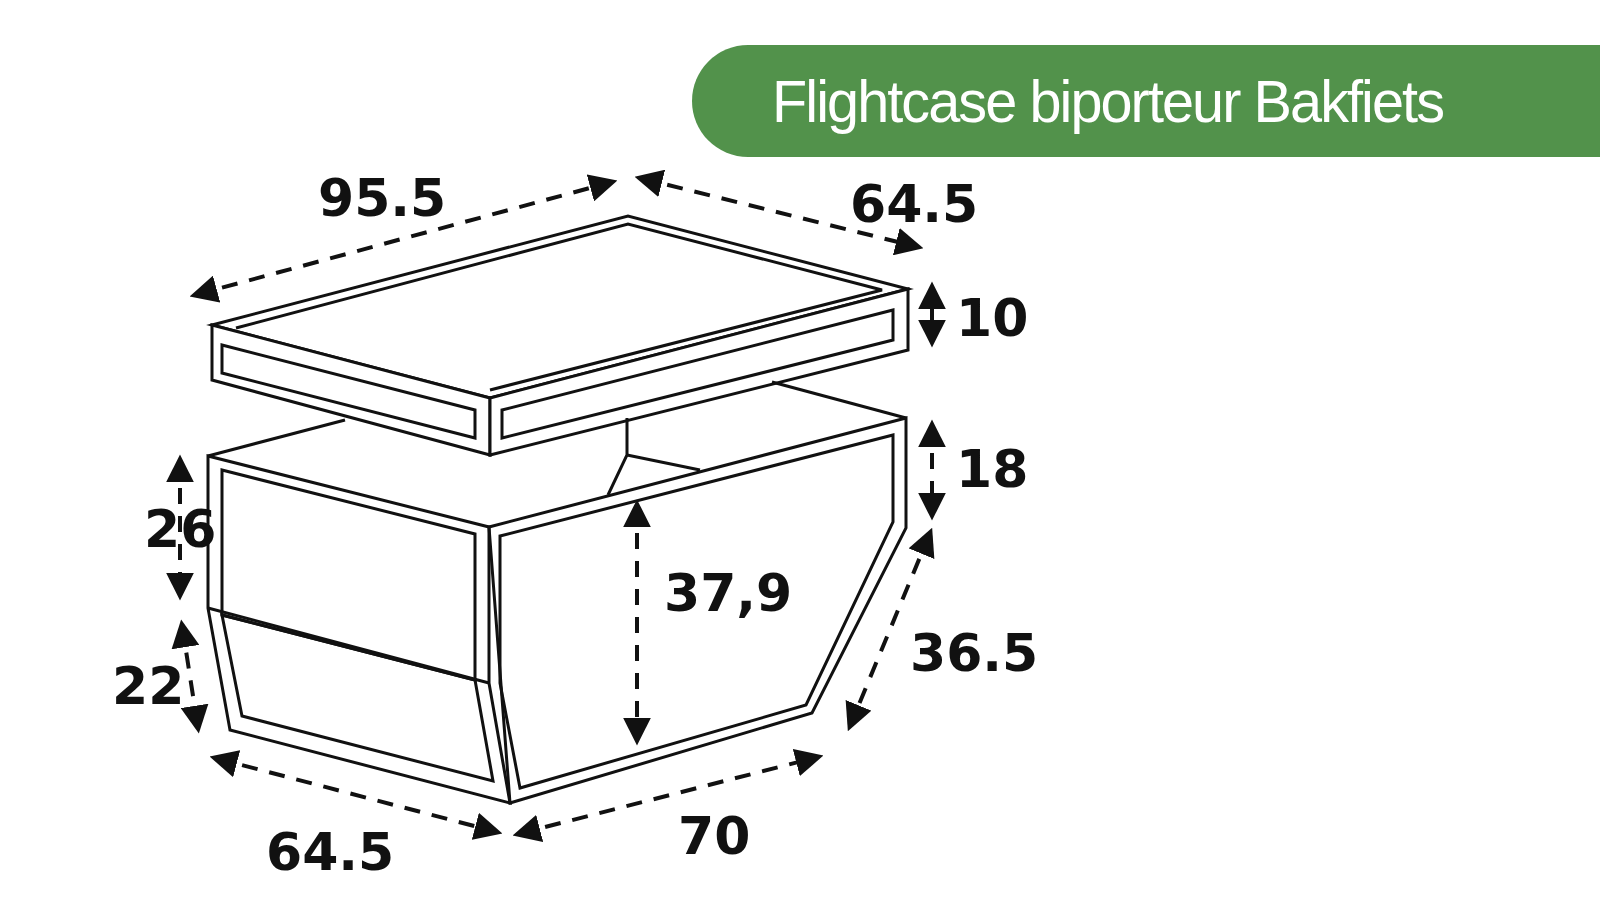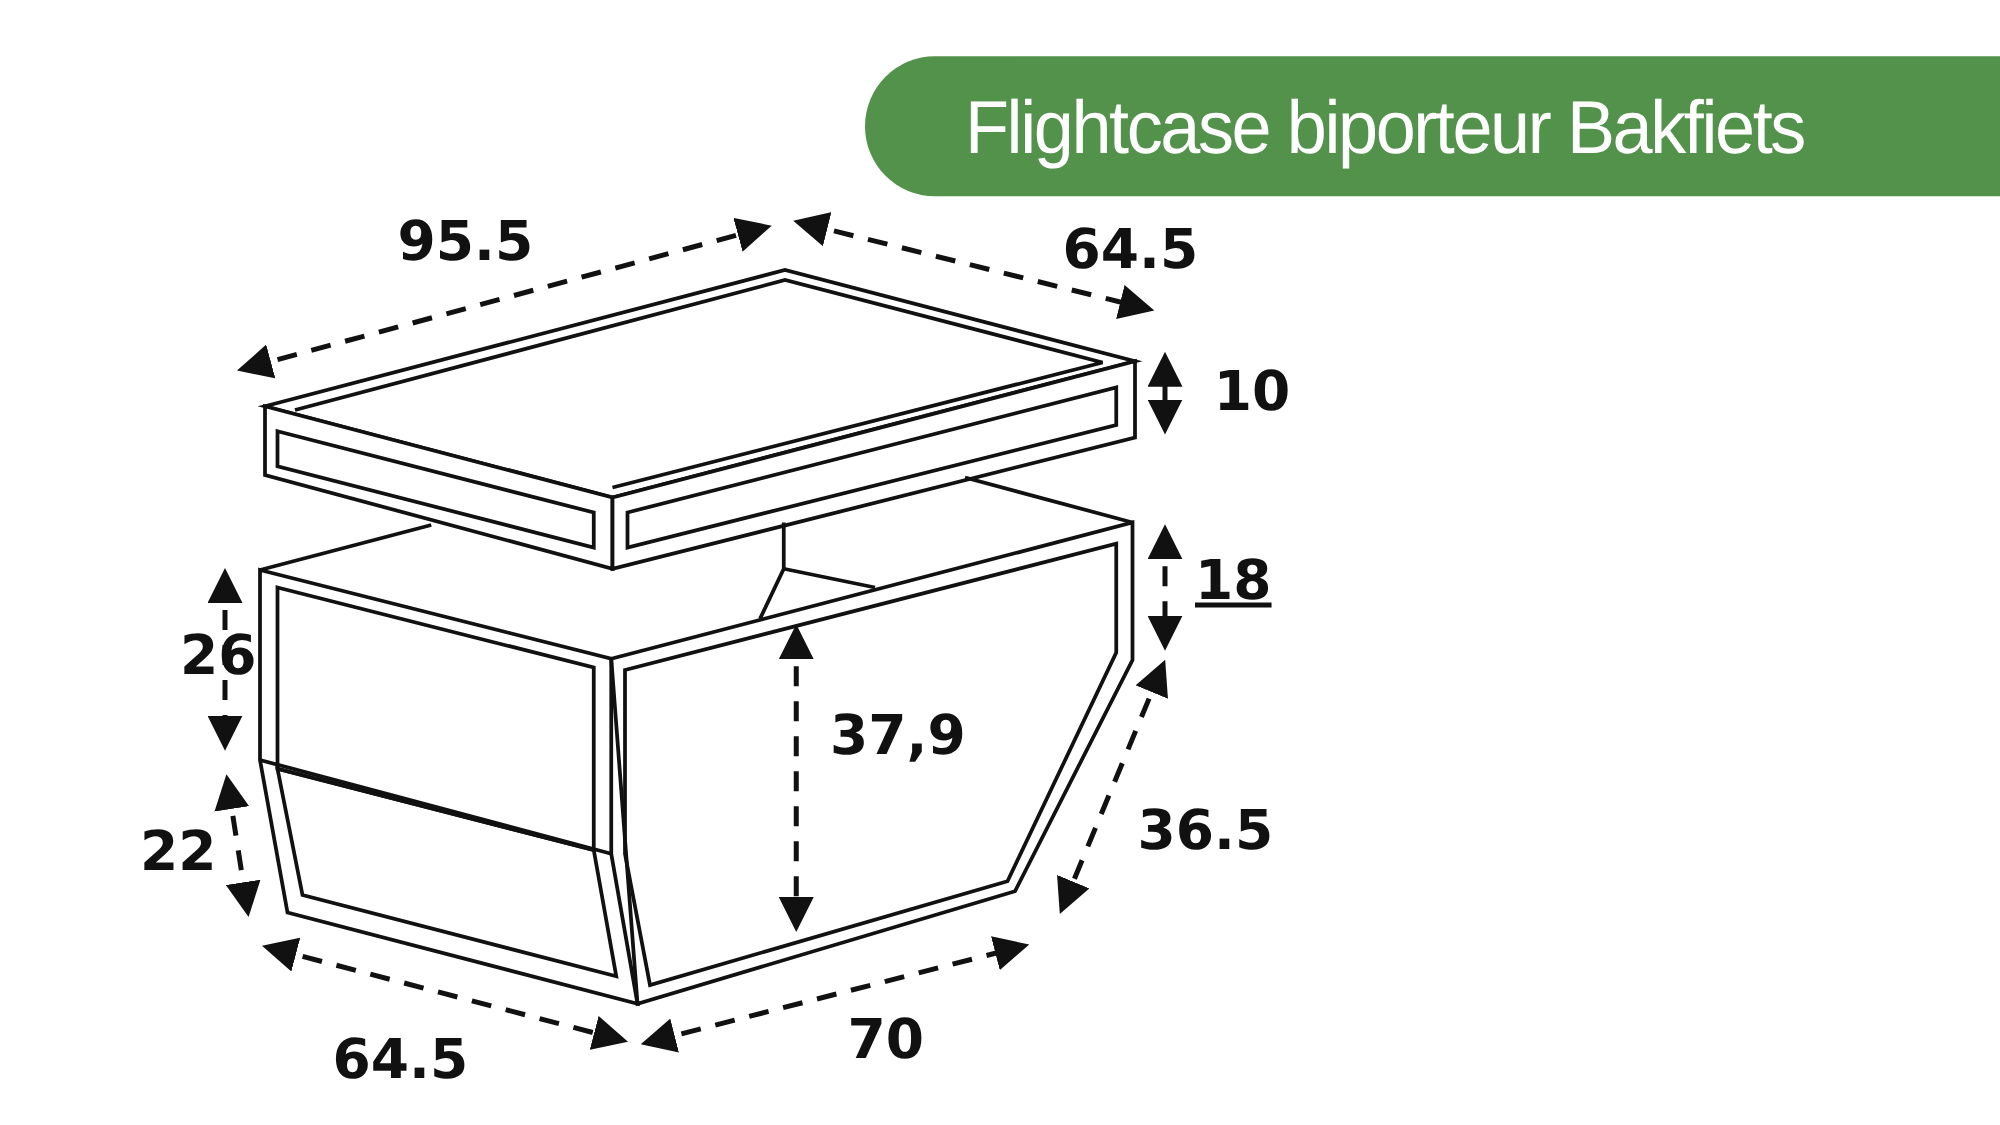--- a/index.html
+++ b/index.html
@@ -10,21 +10,21 @@
       display: flex; align-items: center; box-sizing: border-box; padding-left: 80px;
     }
     .banner-title {
       color: #ffffff; font-family: "Liberation Sans", sans-serif;
       font-size: 60px; letter-spacing: -2px; white-space: nowrap;
       transform: scaleX(0.96); transform-origin: left center;
     }
     svg.drawing { position: absolute; left: 0; top: 0; }
     .dim-label {
       position: absolute; font-family: "DejaVu Sans", sans-serif; font-weight: bold;
-      font-size: 44px; color: #111111; line-height: 1; white-space: nowrap;
+      font-size: 52px; color: #111111; line-height: 1; white-space: nowrap;
     }
   </style>
 </head>
 <body>
 
 <div class="canvas">
 
   <div class="banner">
     <span class="banner-title">Flightcase biporteur Bakfiets</span>
   </div>
@@ -69,22 +69,22 @@
       <line x1="637" y1="505" x2="637" y2="740" stroke-dasharray="16,12" marker-start="url(#arrow)" marker-end="url(#arrow)"></line>
       <line x1="180" y1="460" x2="180" y2="595" stroke-dasharray="16,12" marker-start="url(#arrow)" marker-end="url(#arrow)"></line>
       <line x1="182" y1="625" x2="198" y2="728" stroke-dasharray="16,12" marker-start="url(#arrow)" marker-end="url(#arrow)"></line>
       <line x1="215" y1="758" x2="497" y2="832" stroke-dasharray="16,12" marker-start="url(#arrow)" marker-end="url(#arrow)"></line>
       <line x1="518" y1="834" x2="818" y2="757" stroke-dasharray="16,12" marker-start="url(#arrow)" marker-end="url(#arrow)"></line>
     </g>
   </svg>
 
   <span class="dim-label" style="left:318px; top:172px;">95.5</span>
   <span class="dim-label" style="left:850px; top:178px;">64.5</span>
-  <span class="dim-label" style="left:956px; top:292px;margin-left:15px;">10</span>
-  <span class="dim-label" style="left:956px; top:443px;text-decoration:underline;">18</span>
+  <span class="dim-label" style="left:956px; top:292px;">10</span>
+  <span class="dim-label" style="left:956px; top:443px;">18</span>
   <span class="dim-label" style="left:664px; top:567px;">37,9</span>
-  <span class="dim-label" style="left:910px; top:643px;">36.5</span>
+  <span class="dim-label" style="left:910px; top:627px;">36.5</span>
   <span class="dim-label" style="left:104px; top:503px;margin-left:40px;">26</span>
   <span class="dim-label" style="left:112px; top:660px;">22</span>
   <span class="dim-label" style="left:266px; top:826px;">64.5</span>
   <span class="dim-label" style="left:678px; top:810px;text-align:right;">70</span>
 
 </div>
 
 </body></html>

